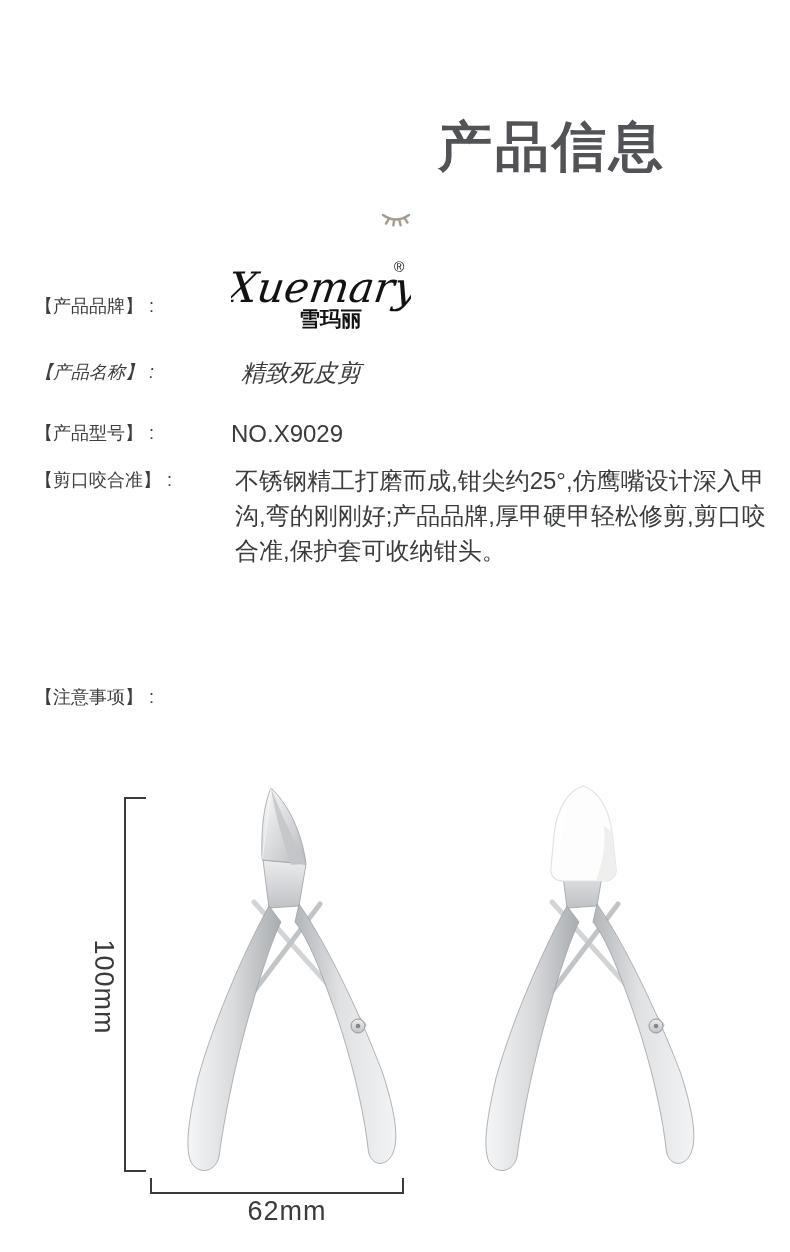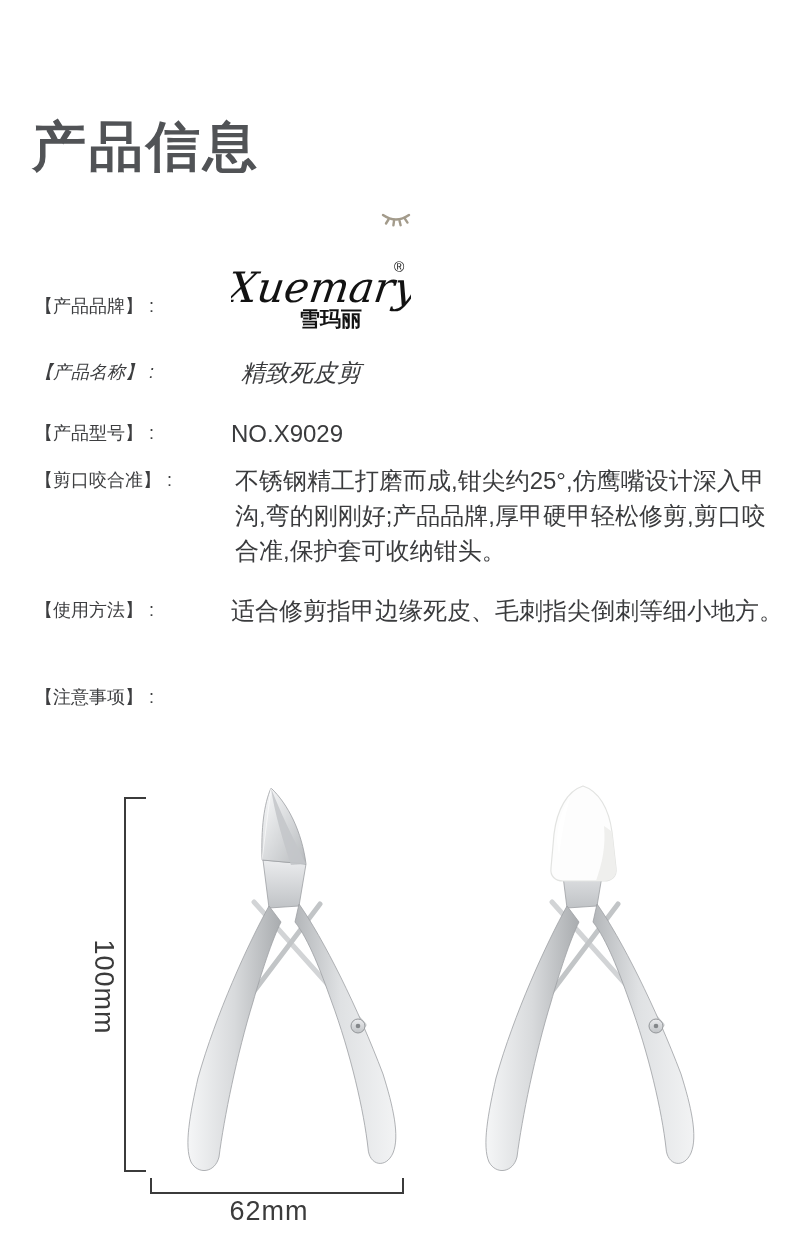--- a/index.html
+++ b/index.html
@@ -1,21 +1,21 @@
 <!DOCTYPE html>
 <html><head>
 <meta charset="utf-8">
 <style>
   html,body{margin:0;padding:0;background:#ffffff;}
   body{width:790px;height:1252px;font-family:"Liberation Sans",sans-serif;}
   .page{position:relative;width:790px;height:1252px;background:#ffffff;overflow:hidden;}
 
   .page-title{
-    position:absolute;top:116px;left:0;width:666px;text-align:left;
-    font-size:54px;font-weight:700;color:#515356;letter-spacing:3px;line-height:60px;margin-left:32px;
+    position:absolute;top:116px;left:0;width:666px;text-align:right;
+    font-size:54px;font-weight:700;color:#515356;letter-spacing:3px;line-height:60px;
   }
   .lash-wrap{position:absolute;top:210px;left:380px;width:32px;height:20px;}
 
   .info-row{position:absolute;left:35px;width:735px;display:flex;align-items:flex-start;}
   .info-label{flex:0 0 196px;font-size:18px;color:#3d3e40;line-height:35px;white-space:nowrap;}
   .info-label .colon{margin-left:6px;}
   .info-value{flex:1;font-size:24px;color:#3a3b3d;line-height:35px;}
   .nowrap{white-space:nowrap;}
 
   .row-brand{top:278px;align-items:center;}
@@ -38,21 +38,21 @@
   .dim-v-label{
     position:absolute;left:56px;top:192px;width:96px;height:30px;
     display:flex;align-items:center;justify-content:center;
     transform:rotate(90deg);font-size:27px;color:#3b3b3b;letter-spacing:1px;
   }
   .dim-h{
     position:absolute;left:150px;top:398px;width:250px;height:14px;
     border-left:2px solid #3b3b3b;border-right:2px solid #3b3b3b;border-bottom:2px solid #3b3b3b;
   }
   .dim-h-label{
-    position:absolute;left:144px;top:416px;width:250px;text-align:center;
+    position:absolute;left:162px;top:416px;width:250px;text-align:center;
     font-size:27px;color:#3b3b3b;letter-spacing:1px;
   }
 </style>
 </head>
 <body>
 
 <div class="page">
 
   <svg width="0" height="0" style="position:absolute" aria-hidden="true">
     <defs>
@@ -144,26 +144,20 @@
     <div class="info-value">NO.X9029</div>
   </div>
 
   <div class="info-row row-material">
     <div class="info-label">
       <span>【剪口咬合准】</span><span class="colon">:</span>
     </div>
     <div class="info-value" style="padding-left:4px">不锈钢精工打磨而成,钳尖约25°,仿鹰嘴设计深入甲沟,弯的刚刚好;产品品牌,厚甲硬甲轻松修剪,剪口咬合准,保护套可收纳钳头。</div>
   </div>
 
-  <div class="info-row row-usage">
-    <div class="info-label">
-      <span>【使用方法】</span><span class="colon">:</span>
-    </div>
-    <div class="info-value nowrap">适合修剪指甲边缘死皮、毛刺指尖倒刺等细小地方。</div>
-  </div>
 
   <div class="info-row row-notes">
     <div class="info-label">
       <span>【注意事项】</span><span class="colon">:</span>
     </div>
   </div>
 
   <div class="figure">
 
     <div class="nipper-left">

